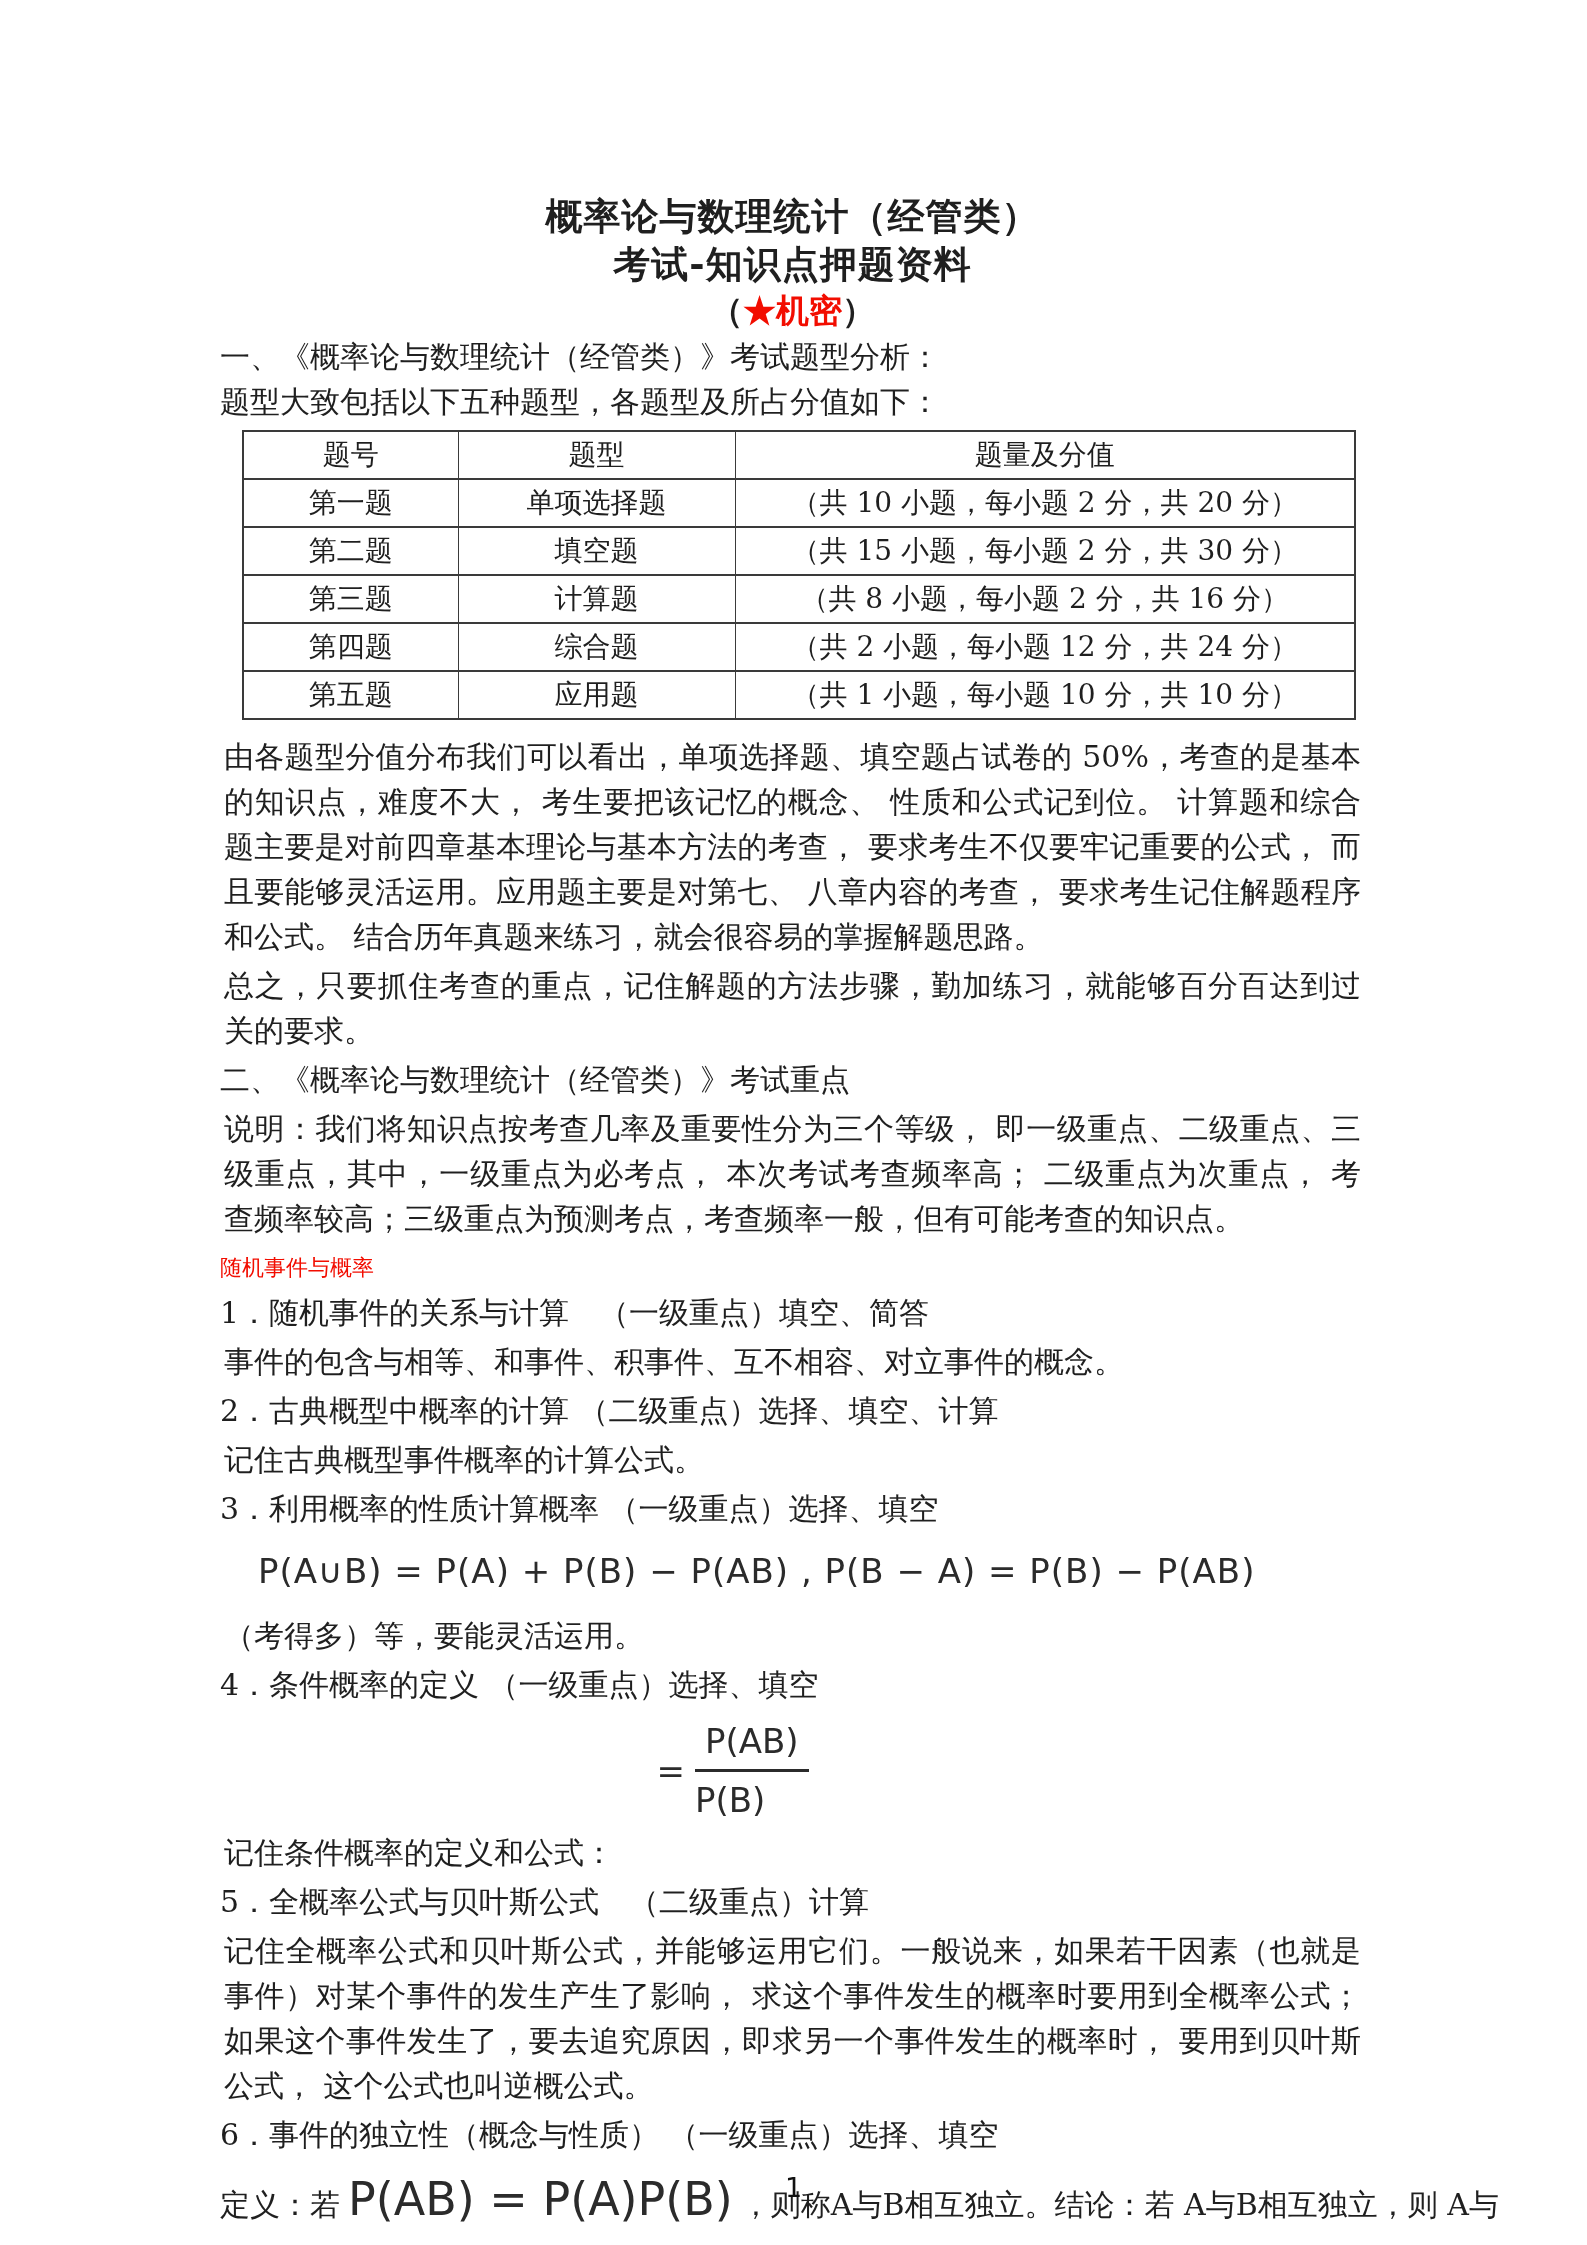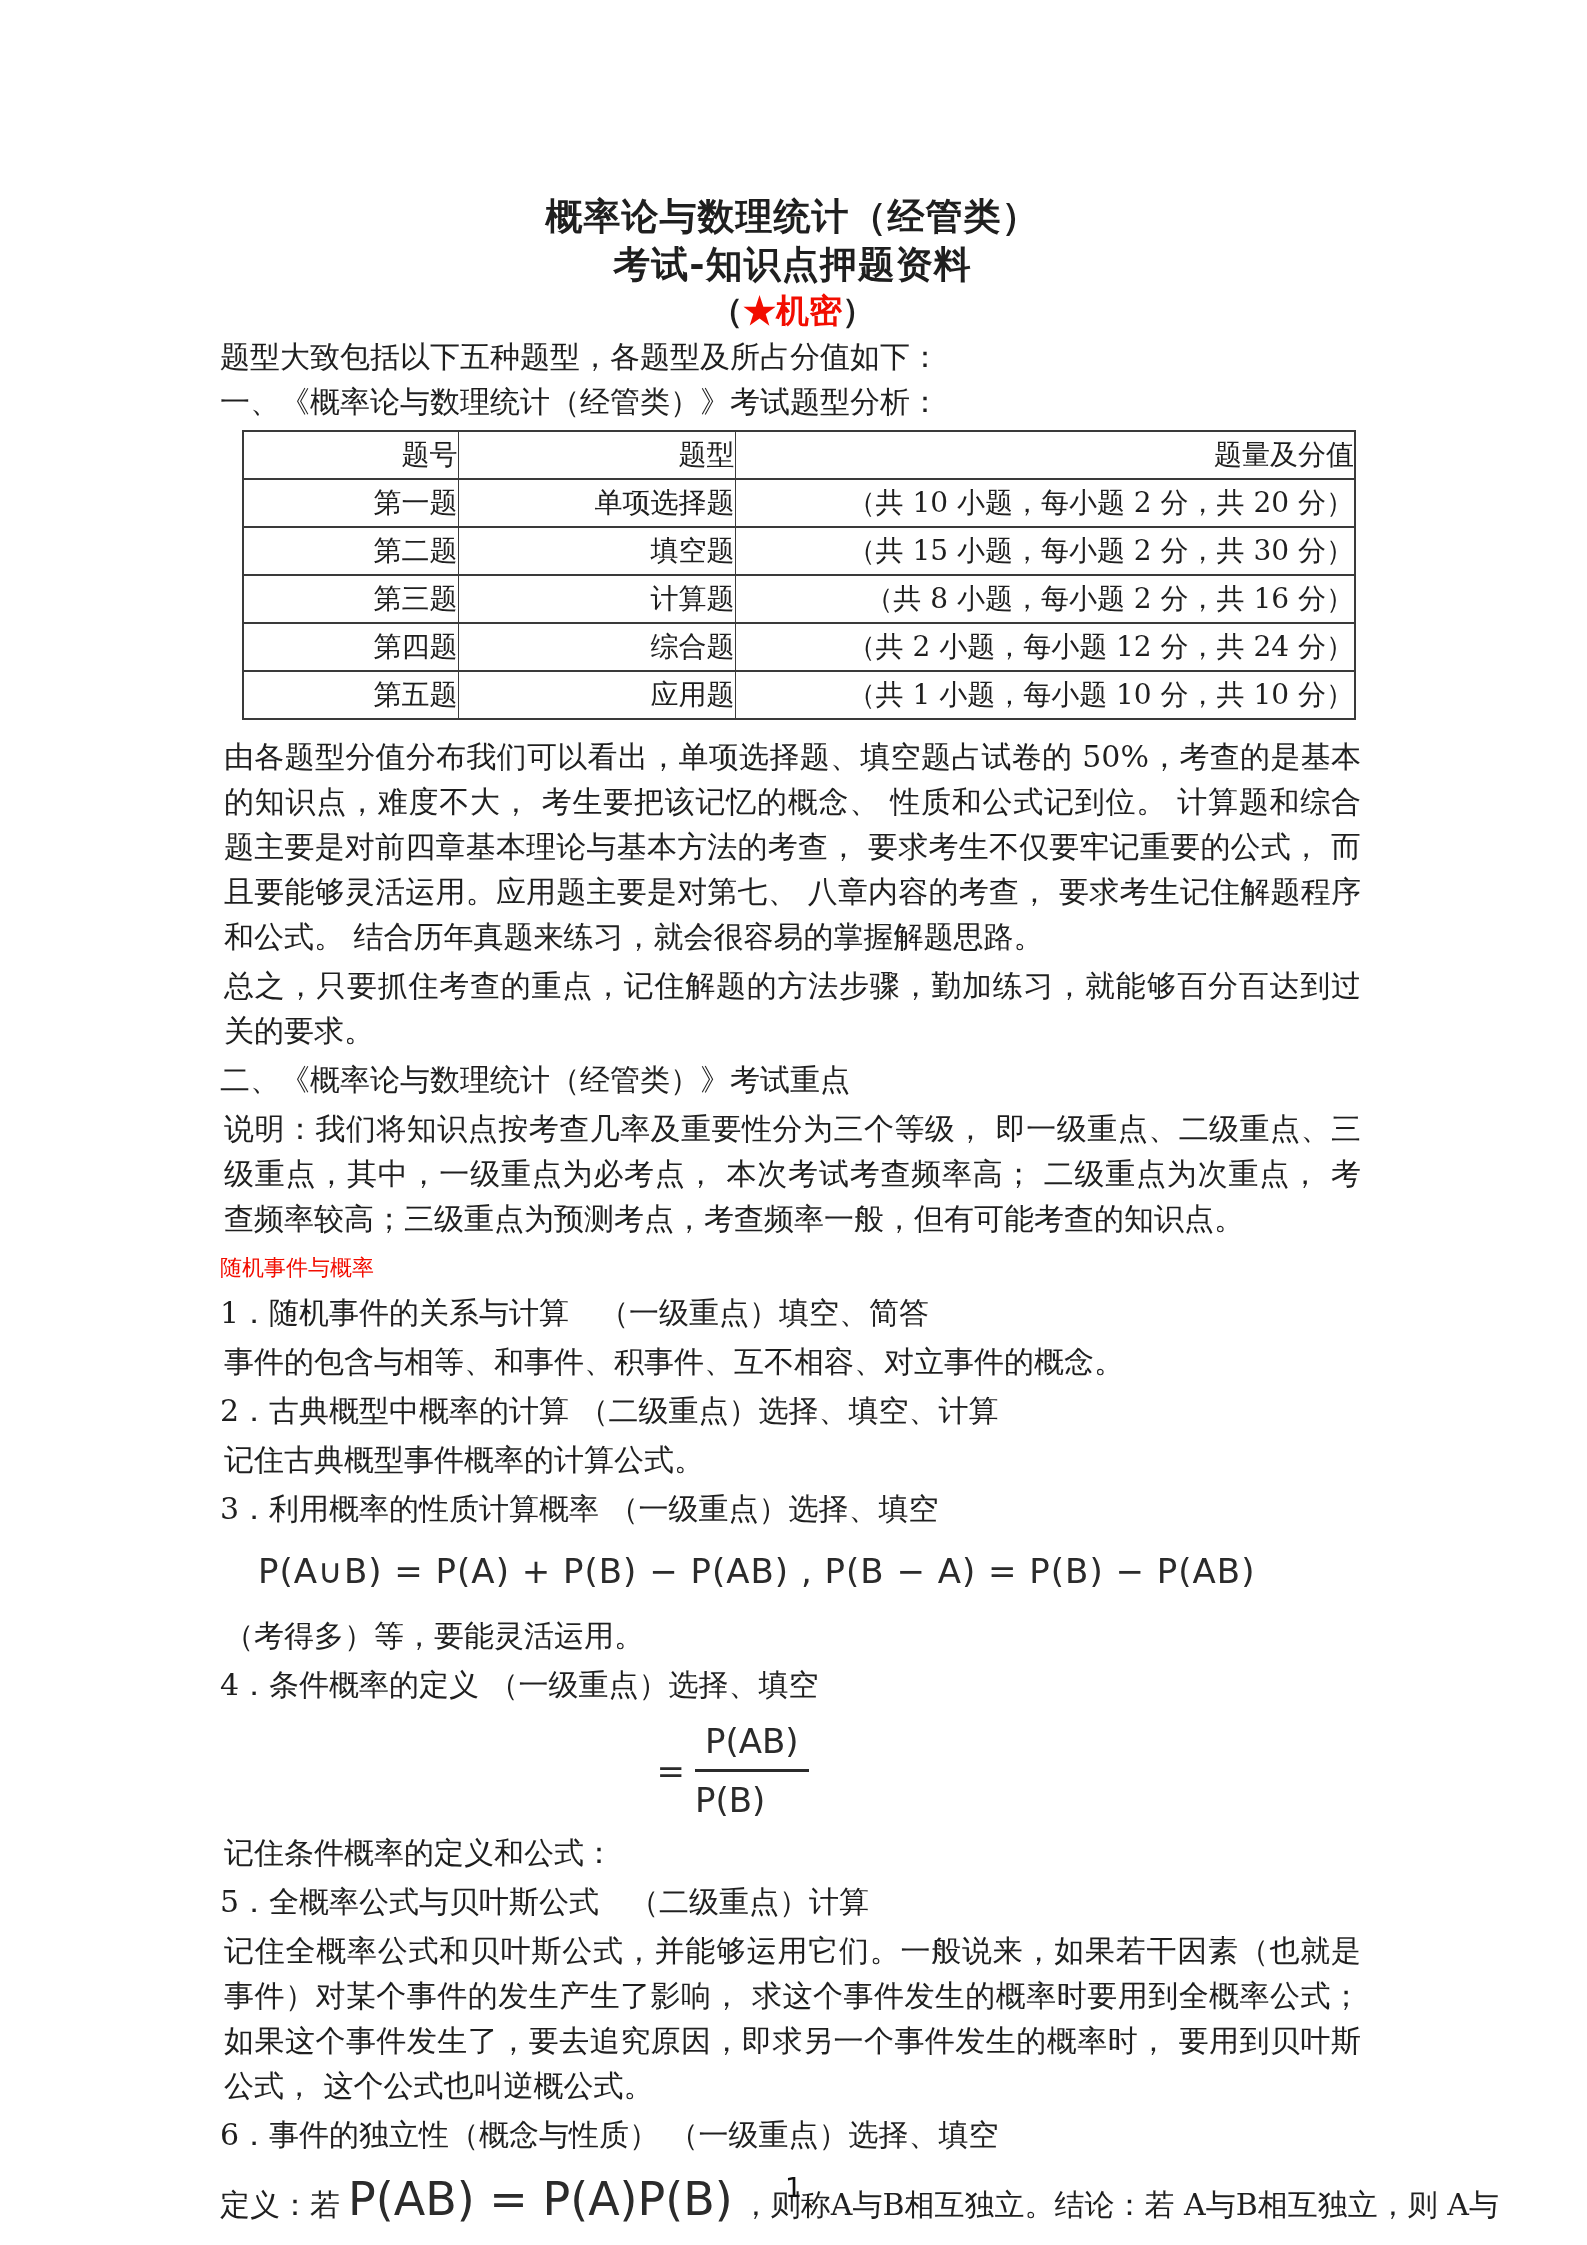--- a/index.html
+++ b/index.html
@@ -22,25 +22,25 @@
     border-collapse:collapse;
     width:1112px;
     margin:6px 0 14px 22px;
     table-layout:fixed;
     border:2px solid #3a3a3a;
   }
   table.exam th, table.exam td{
     border:1px solid #3a3a3a;
     border-bottom:2px solid #3a3a3a;
     height:46px;
-    text-align:right;
+    text-align:center;
     vertical-align:middle;
     font-size:28px;
     font-weight:normal;
-    padding:0 0;
+    padding:0 8px;
   }
   col.c1{width:215px;} col.c2{width:277px;} col.c3{width:620px;}
   .topic-heading{color:#f20d00;font-size:22px;line-height:45px;margin-top:1px;}
   .formula-display{
     font-family:"DejaVu Sans","Liberation Sans",sans-serif;
     font-size:34px;color:#2b2b2b;
     padding:20px 0 18px 38px;
     letter-spacing:1px;
     white-space:nowrap;
   }
@@ -73,22 +73,22 @@
 
 <div class="content">
 
   <div class="title1">概率论与数理统计（经管类）</div>
   <div class="title2">考试-知识点押题资料</div>
 
   <div class="confidential">
     <span>（</span><span class="red">★</span><span class="red">机密</span><span>）</span>
   </div>
 
+  <div class="line">一、《概率论与数理统计（经管类）》考试题型分析：</div>
   <div class="line">题型大致包括以下五种题型，各题型及所占分值如下：</div>
-  <div class="line">一、《概率论与数理统计（经管类）》考试题型分析：</div>
 
   <table class="exam">
     <colgroup>
         <col class="c1">
         <col class="c2">
         <col class="c3">
       </colgroup>
     <thead>
       <tr>
         <th>题号</th>

